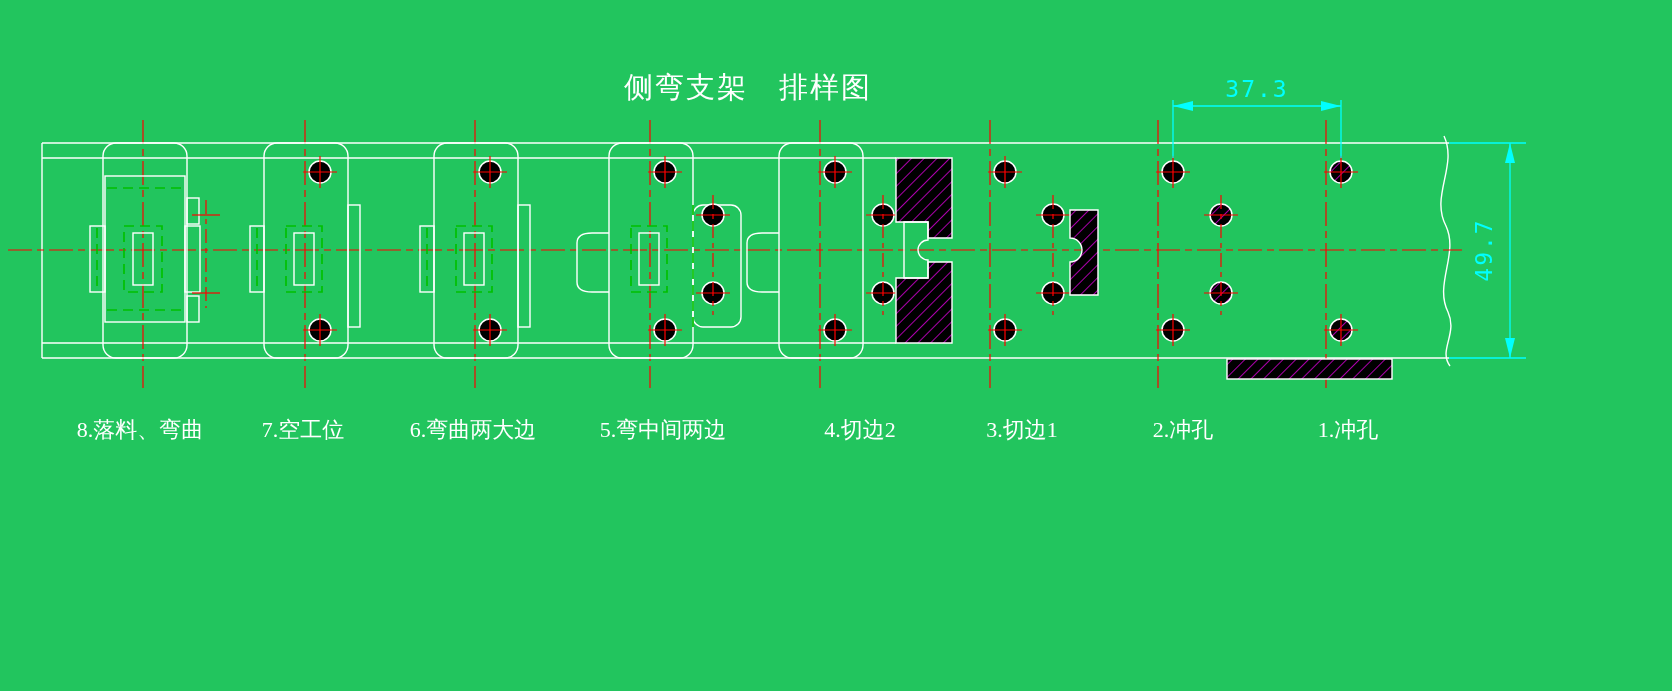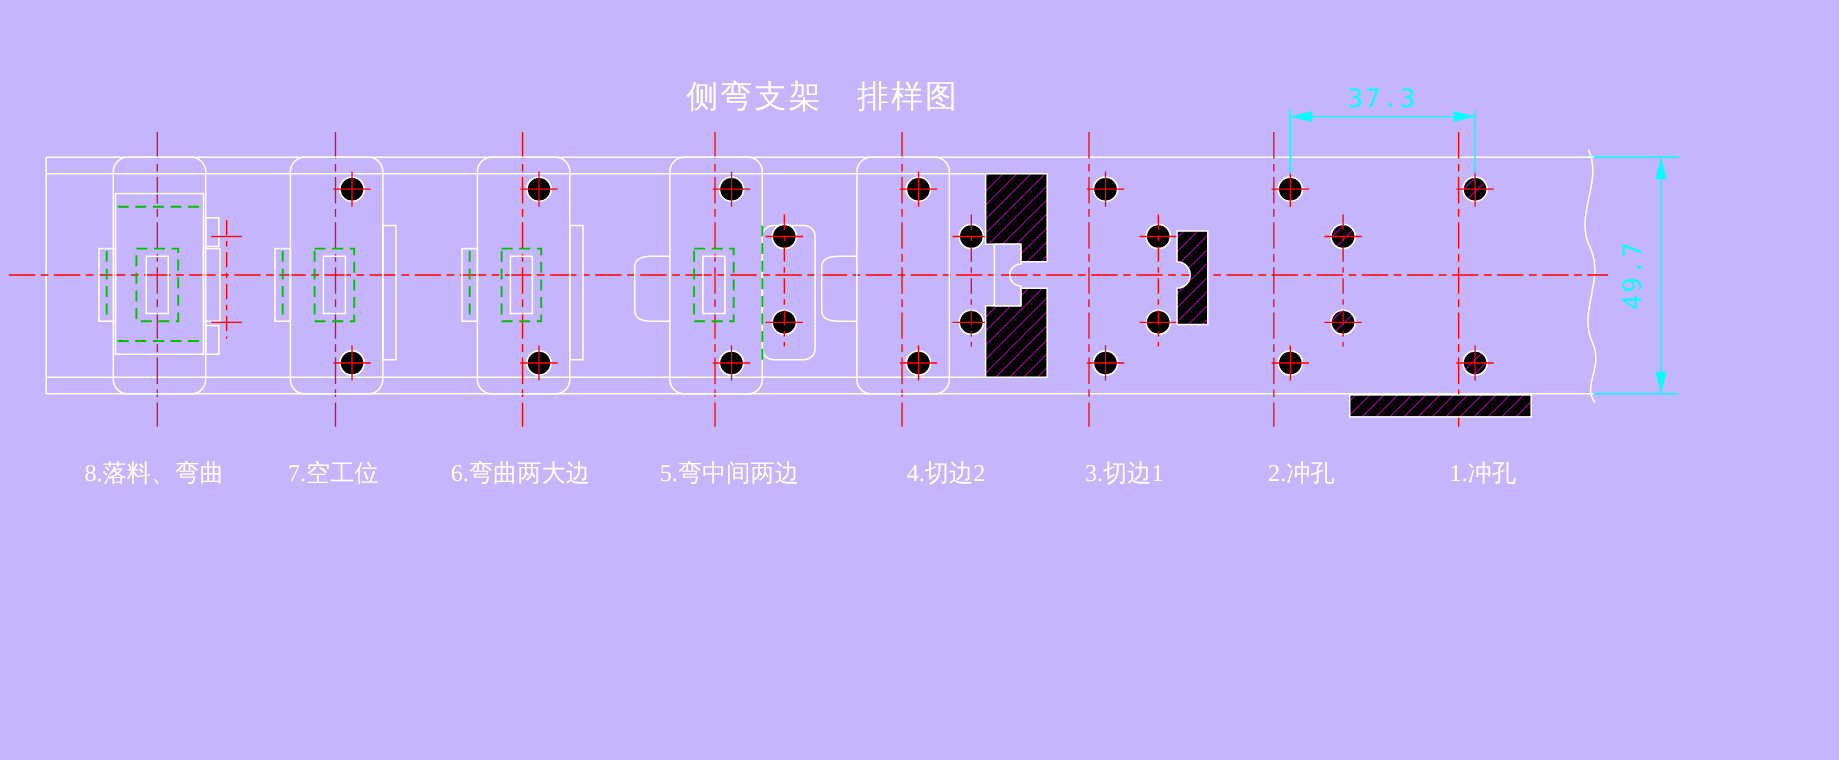--- a/index.html
+++ b/index.html
@@ -1,16 +1,16 @@
 <!DOCTYPE html>
 <html><head>
 <meta charset="utf-8">
 <style>
   html,body{margin:0;padding:0;background:#000;}
-  .canvas-wrap{position:relative;width:1672px;height:691px;background:#c4b5fd;overflow:hidden;
+  .canvas-wrap{position:relative;width:1672px;height:691px;background:#22c55e;overflow:hidden;
     font-family:"Liberation Serif","DejaVu Serif",serif;}
   svg{display:block}
   .title-text{fill:#ffffff;font-size:29px;font-family:"Liberation Serif","DejaVu Serif",serif;letter-spacing:2px;}
   .label-text{fill:#ffffff;font-size:22px;font-family:"Liberation Serif","DejaVu Serif",serif;}
   .dim-text{fill:#00ffff;font-size:23px;font-family:"DejaVu Sans Mono",monospace;letter-spacing:2px;}
   .w{stroke:#ffffff;stroke-width:1.4;fill:none;}
   .r{stroke:#ff0000;stroke-width:1.2;fill:none;}
   .rdash{stroke:#ff0000;stroke-width:1.2;fill:none;stroke-dasharray:24 5 7 5;}
   .rdash2{stroke:#ff0000;stroke-width:1.2;fill:none;stroke-dasharray:14 5 5 5;}
   .g{stroke:#00c000;stroke-width:1.7;fill:none;stroke-dasharray:10 6;}

